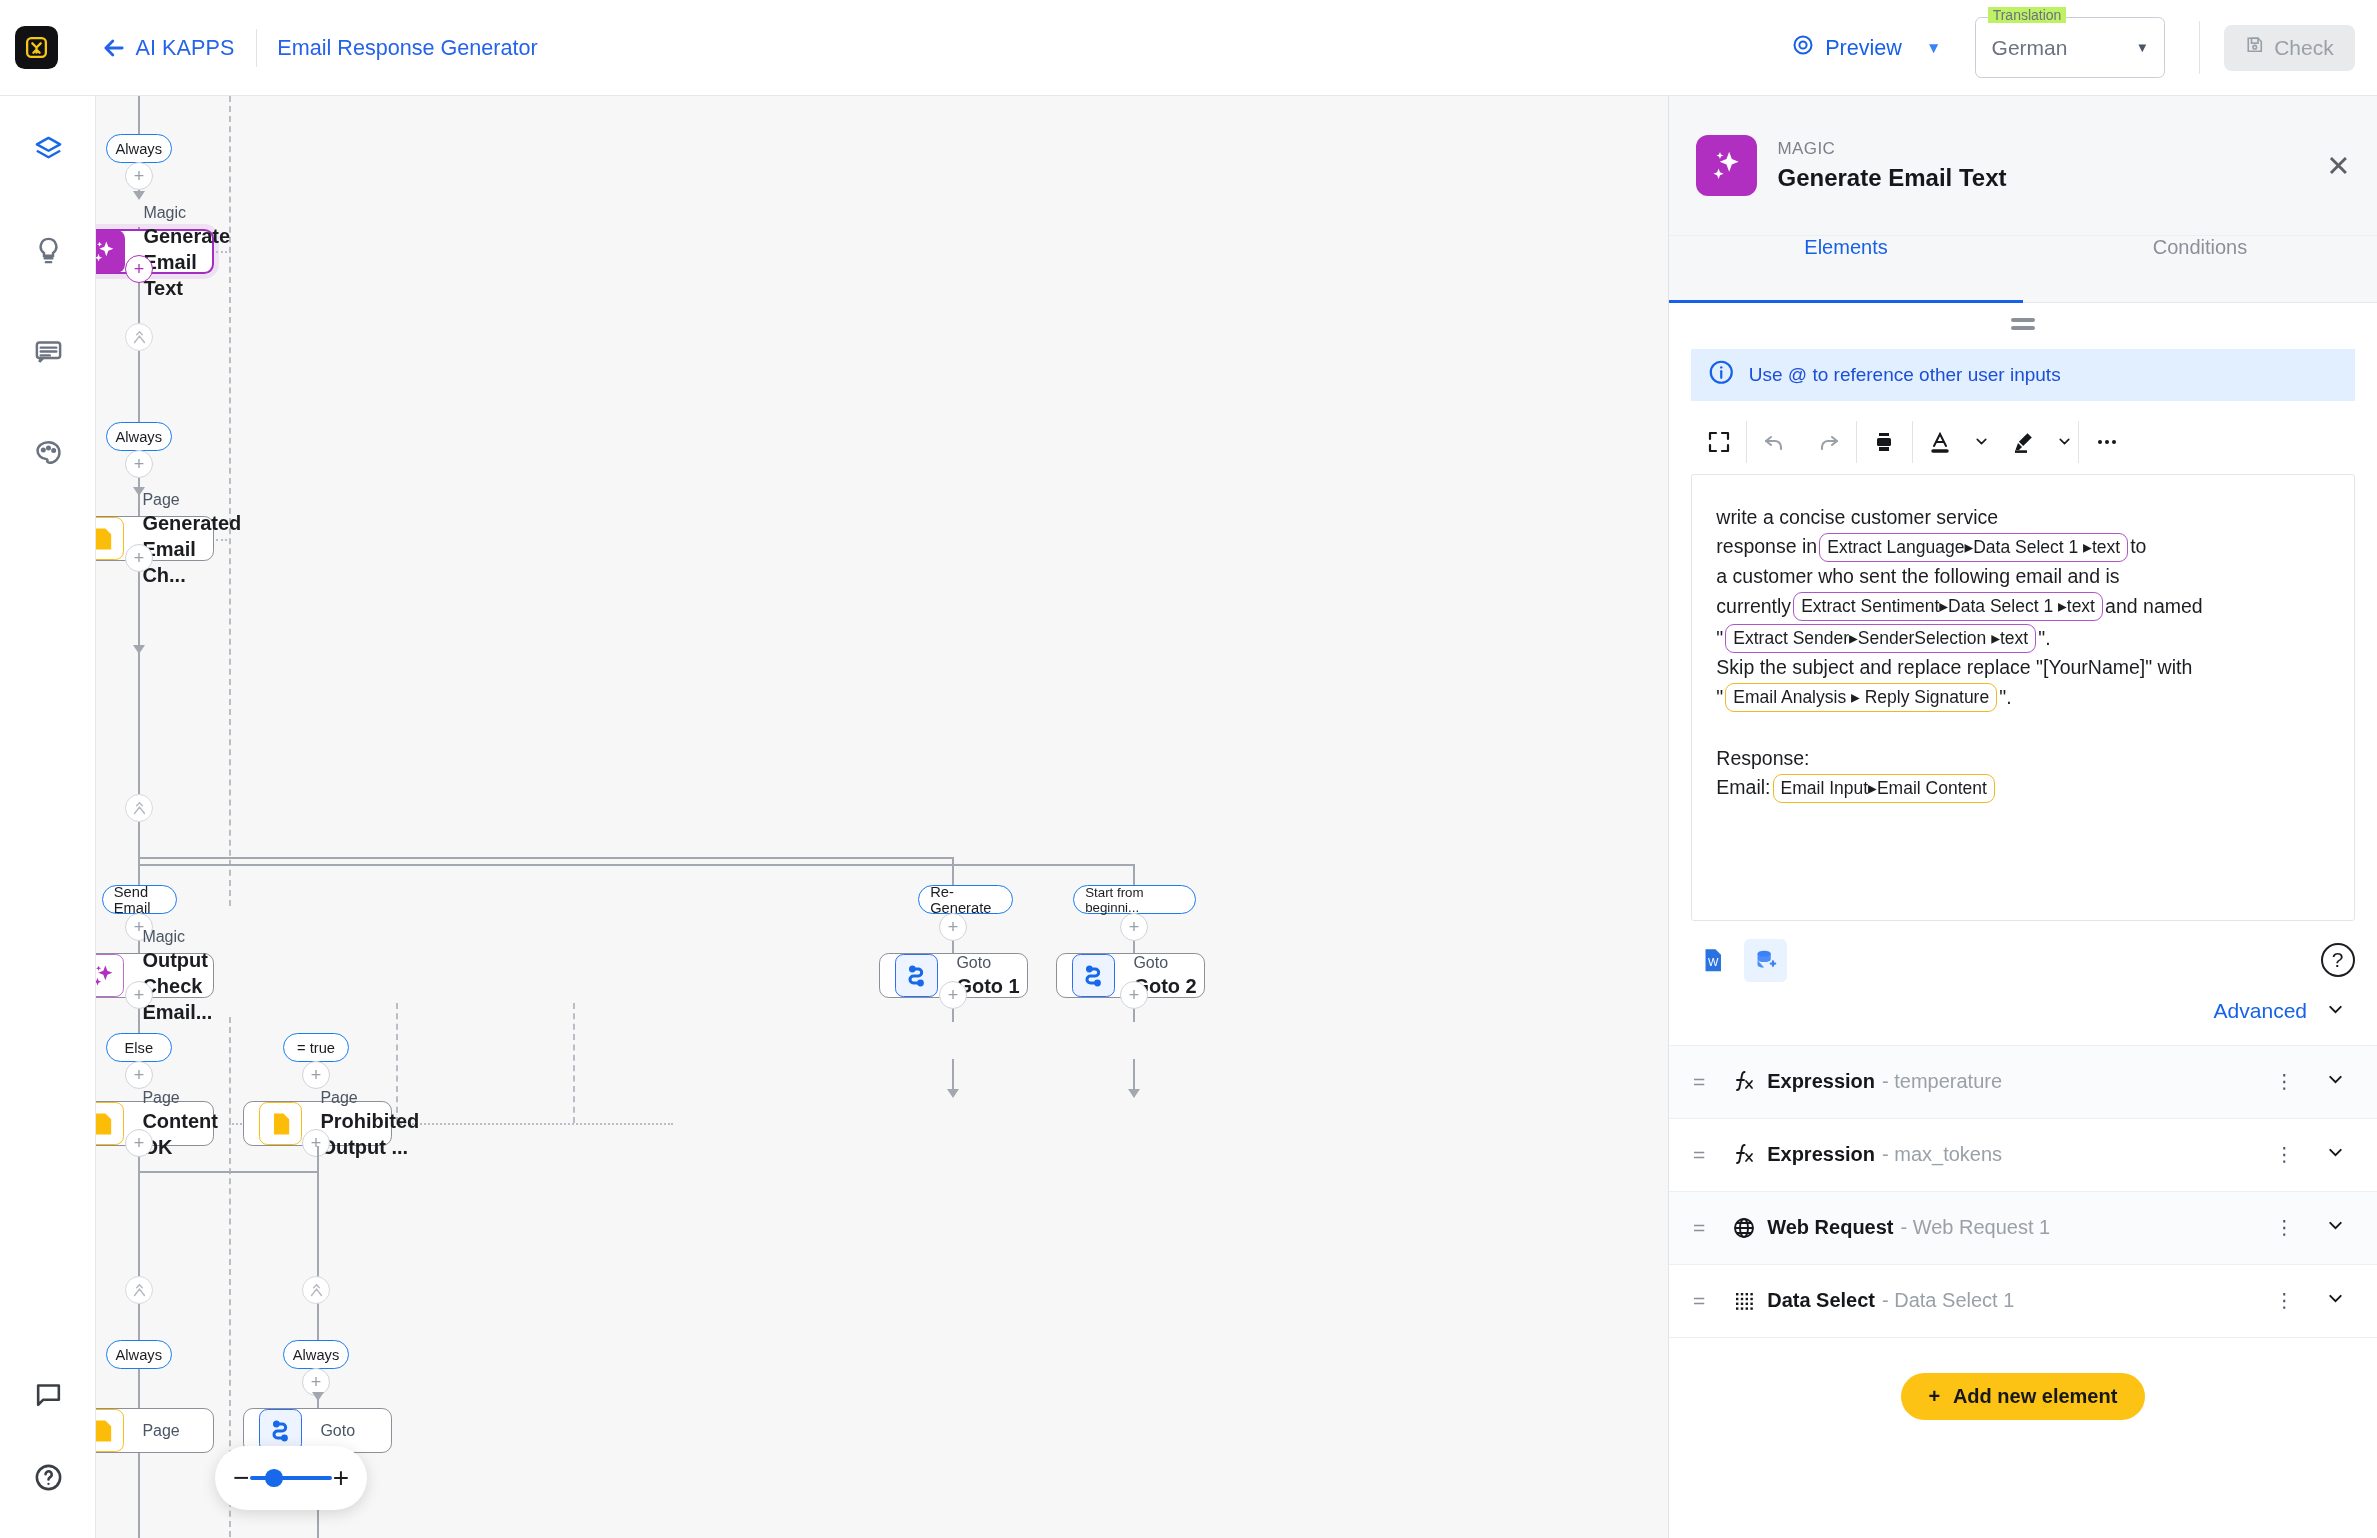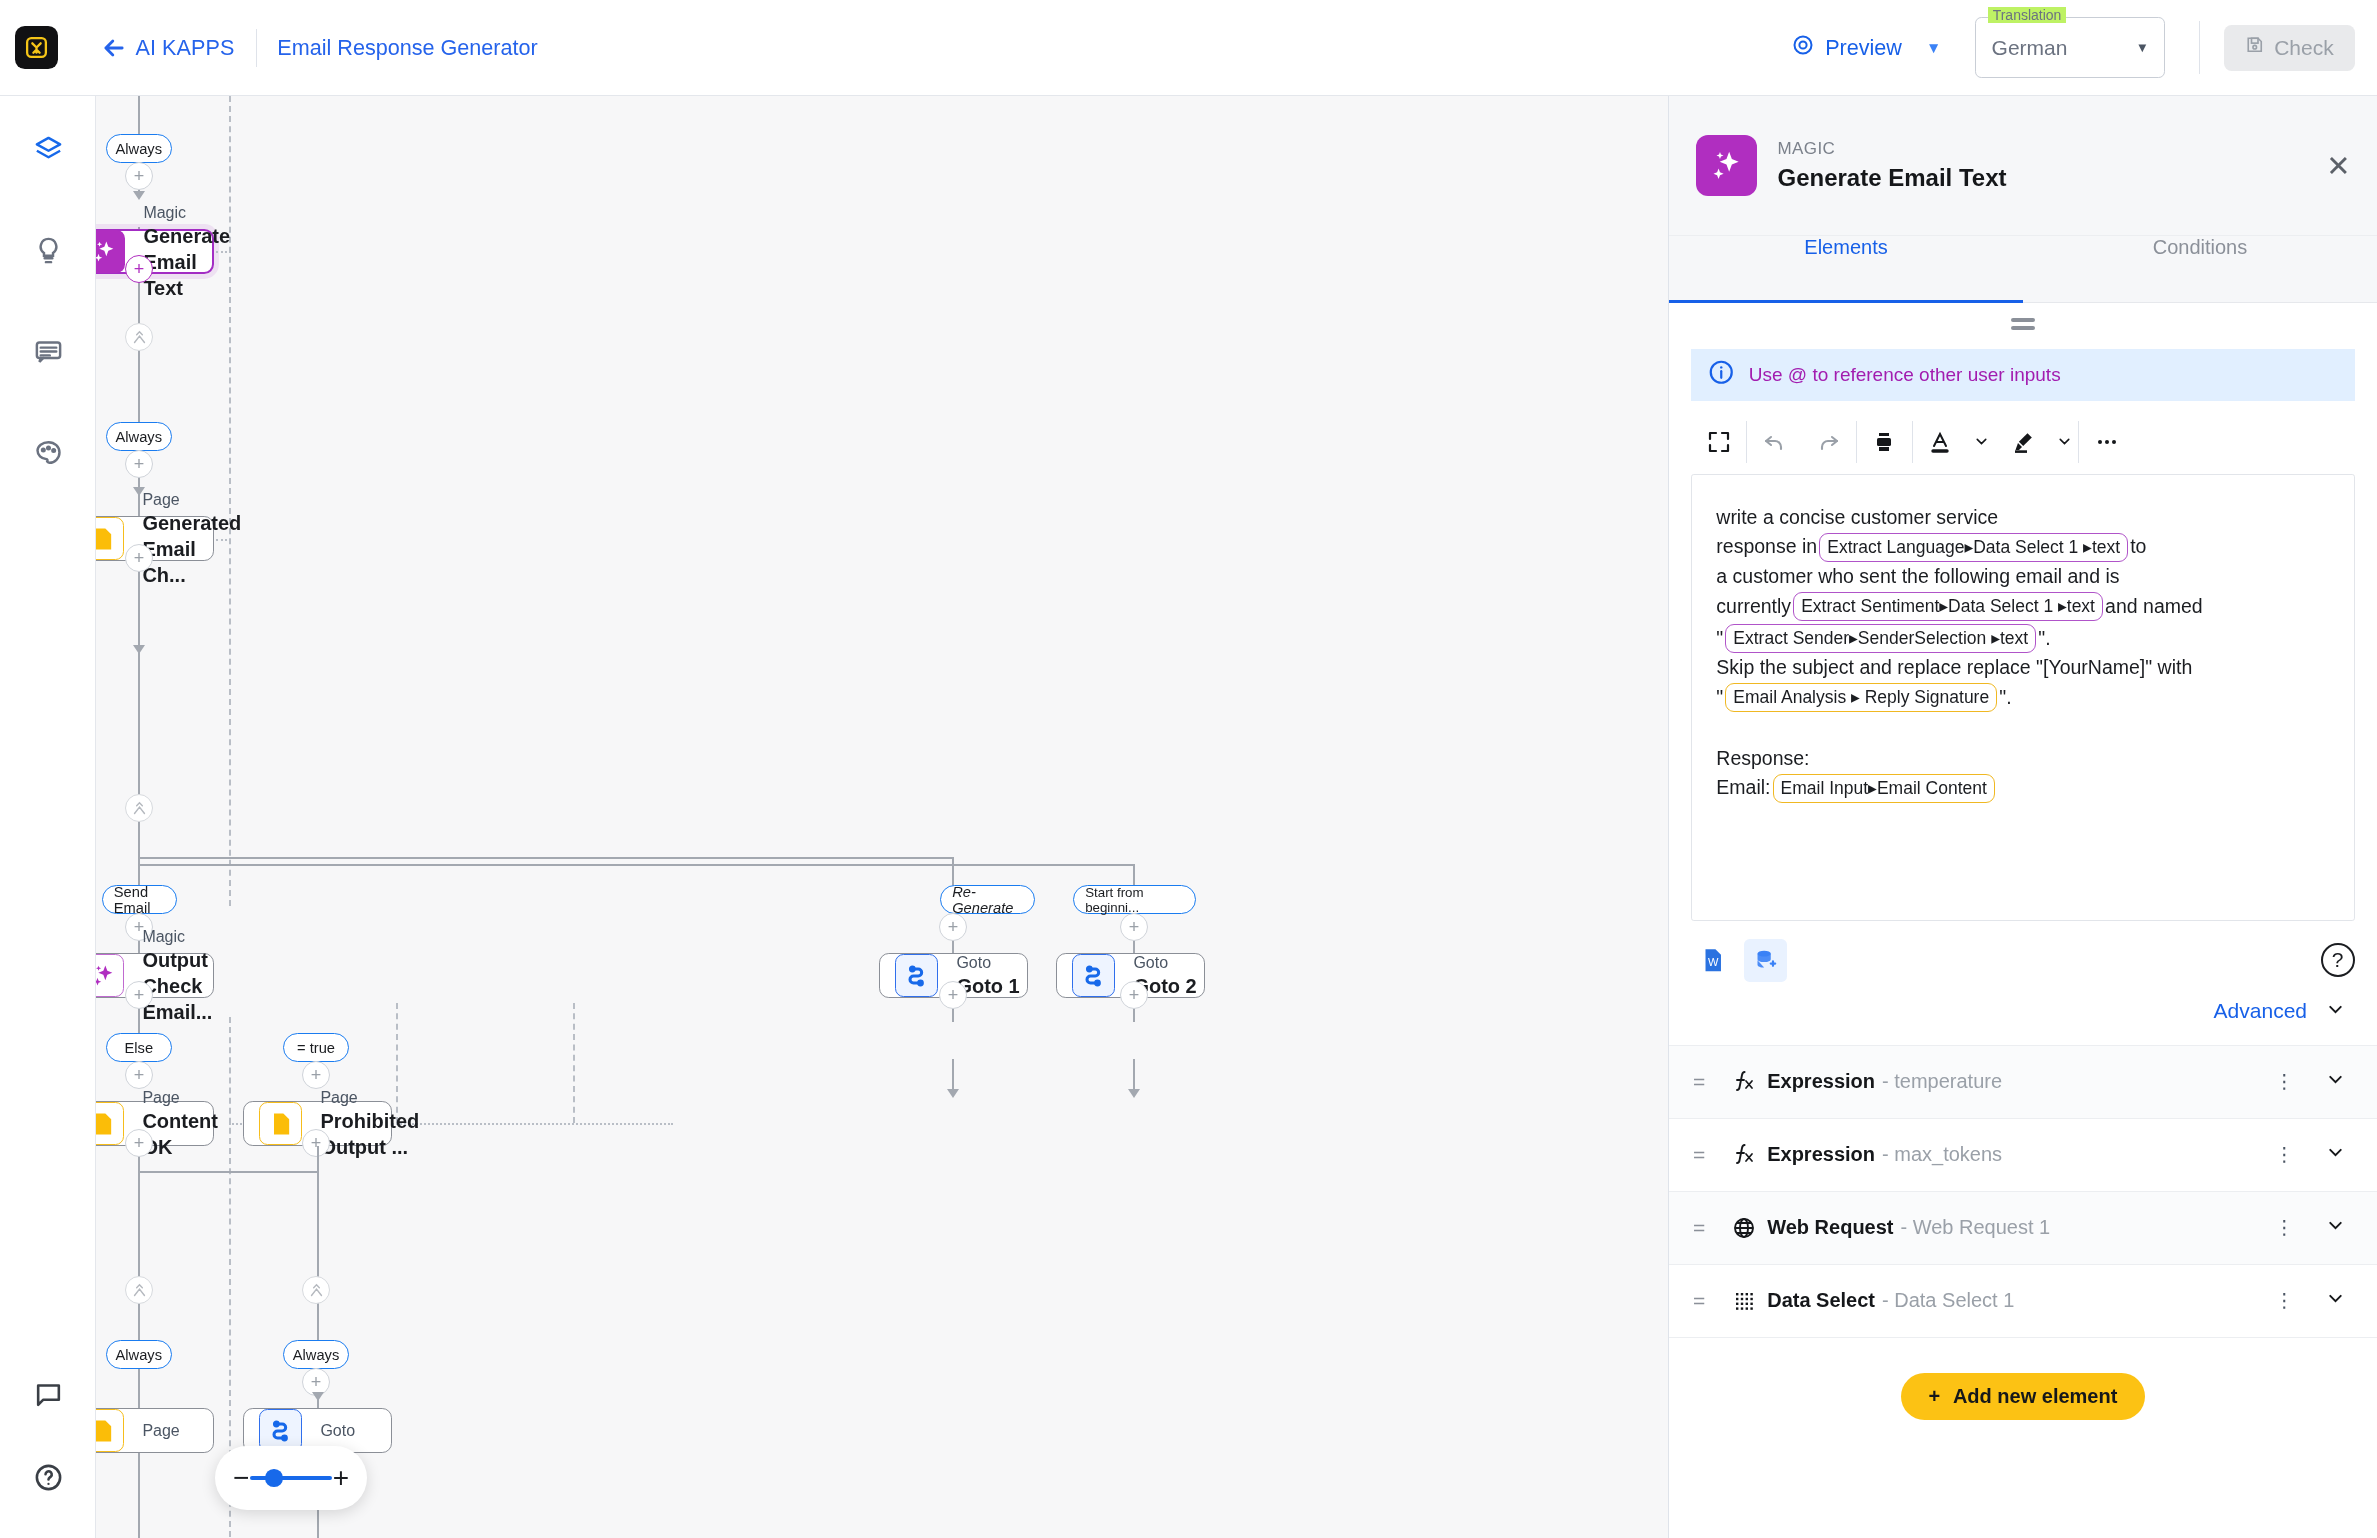--- a/index.html
+++ b/index.html
@@ -98,21 +98,21 @@
     color:#8b9099; position:relative; }
   .tab.on { color:#1760e8; }
   .tab.on::after { content:""; position:absolute; left:0; bottom:-1.4px; width:100%; height:3.5px;
     background:#1760e8; }
   .grip { height:42px; display:flex; align-items:center; justify-content:center; }
   .grip i { display:block; width:24px; height:3.5px; background:#8b9099; border-radius:2.1px; }
   .grip span { display:flex; flex-direction:column; gap:4.2px; }
   .infobar { margin:4.2px 22.3px 0; height:52px; background:#e1efff; display:flex; align-items:center;
     padding:0 17px; gap:14px; }
   .infobar svg { width:26.5px; height:26.5px; }
-  .infobar span { font-size:19px; color:#a21caf; }
+  .infobar span { font-size:19px; color:#1d4ed8; }
   .etools { margin:14px 22.3px 0; height:53px; display:flex; align-items:center; gap:0; }
   .etool { height:53px; display:flex; align-items:center; justify-content:center; padding:0 15.4px;
     color:#15171a; }
   .etool svg { width:24px; height:24px; }
   .esep { width:0.7px; height:42px; background:#dfe3ea; }
   .editor { margin:5.6px 22.3px 0; border:0.7px solid #e2e5ea; border-radius:2.8px; height:447px;
     padding:29px 24px; background:#fff; }
   .etext { font-size:19.5px; color:#1b1d21; line-height:1.42; }
   .etext .ln { display:flex; flex-wrap:wrap; align-items:center; }
   .chip { display:inline-block; border-radius:9px; padding:2.1px 7px; font-size:17.5px;
@@ -326,21 +326,21 @@
     <svg viewBox="0 0 24 24" fill="none" stroke="#b5b9bf" stroke-width="2" stroke-linecap="round">
       <path d="M5 19l7-9 7 9M8 8l4-4 4 4"></path>
     </svg>
   </div>
 
   <div class="pill" style="left:5.6px; top:789px; width:75px;">
     <span>Send Email</span>
   </div>
   <div class="plus" style="left:29px; top:817px;">+</div>
 
-  <div class="pill" style="left:844px; top:789px; width:95px;font-style:italic;">
+  <div class="pill" style="left:822px; top:789px; width:95px;">
     <span>Re-Generate</span>
   </div>
   <div class="plus" style="left:843px; top:817px;">+</div>
 
   <div class="pill" style="left:977px; top:789px; width:123px; font-size:13.3px;">
     <span>Start from beginni...</span>
   </div>
   <div class="plus" style="left:1024px; top:817px;">+</div>
 
   <div class="node" style="left:-31px; top:857px; width:149px; height:45px;">

